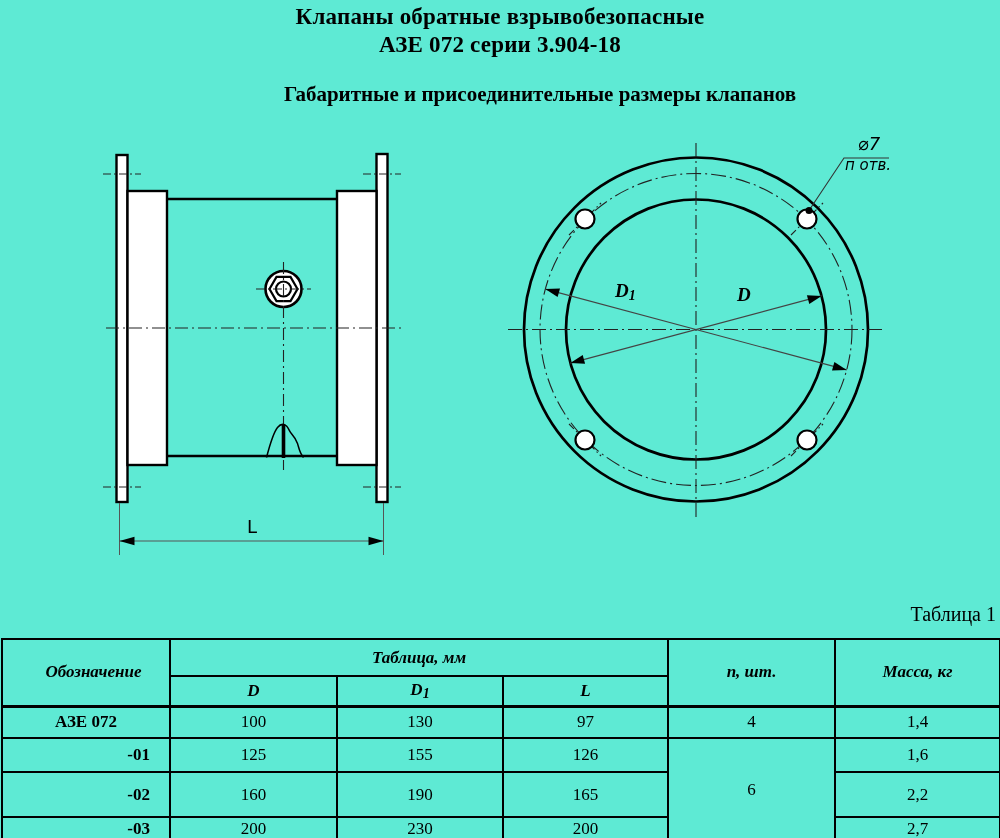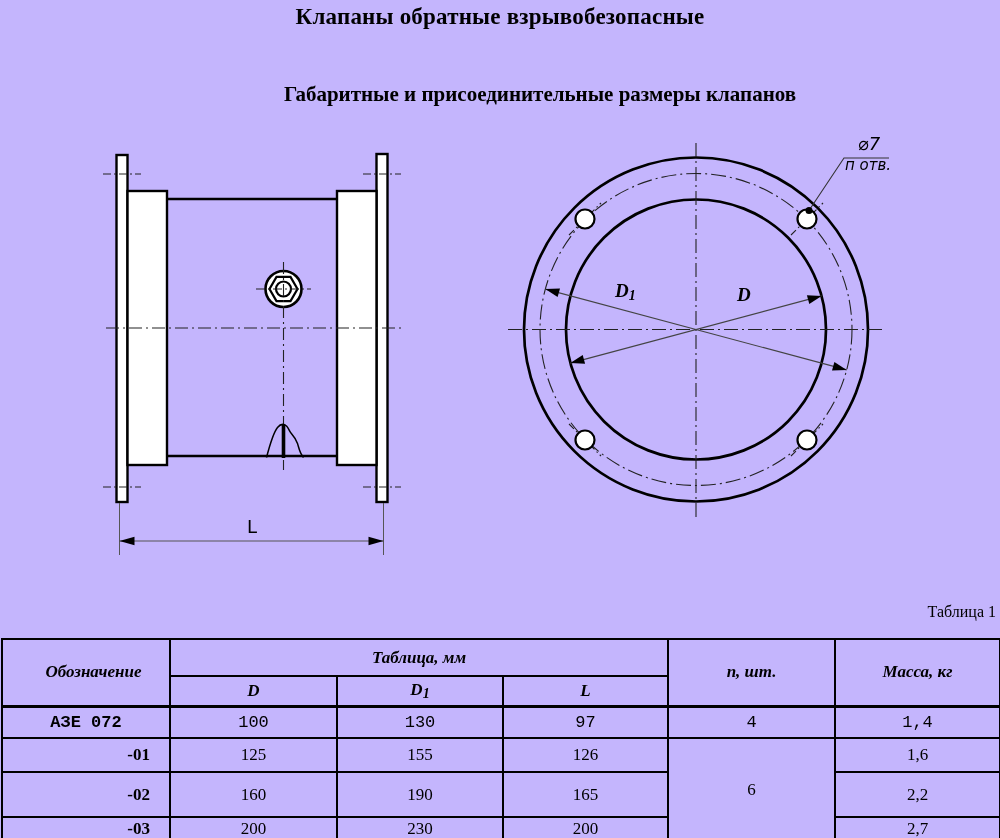--- a/index.html
+++ b/index.html
@@ -1,16 +1,16 @@
 <!DOCTYPE html>
 <html><head>
 <meta charset="utf-8">
 <style>
   html,body{margin:0;padding:0;background:#fff;}
-  .page{position:relative;width:1000px;height:838px;background:#c4b5fd;overflow:hidden;
+  .page{position:relative;width:1000px;height:838px;background:#5eead4;overflow:hidden;
         font-family:"Liberation Serif",serif;color:#000;}
   .title{position:absolute;left:0;width:1000px;text-align:center;
          font-weight:bold;font-size:23px;line-height:27px;letter-spacing:.2px;}
   .t1{top:3px;}
   .t2{top:31px;}
   .subtitle{position:absolute;top:82px;left:0;width:1000px;text-align:center;
             font-weight:bold;font-size:21px;padding-left:40px;}
   svg.drawing{position:absolute;top:0;left:0;}
 
   
@@ -19,44 +19,45 @@
          font-family:"DejaVu Sans",sans-serif;font-size:18px;}
   .lbl-D1{left:615px;top:280px;font-size:19px;font-weight:bold;font-style:italic;}
   .lbl-D1 .subnum,.dsub{font-size:14px;vertical-align:-3px;}
   .lbl-D{left:737px;top:284px;font-size:19px;font-weight:bold;font-style:italic;}
   .lbl-dia{left:846px;top:133px;width:46px;text-align:center;
            font-family:"DejaVu Sans",sans-serif;font-style:italic;font-size:18px;}
   .lbl-notv{left:845px;top:156px;font-family:"DejaVu Sans",sans-serif;
             font-style:italic;font-size:15px;}
 
   
-  .tcaption{position:absolute;top:603px;right:4px;font-size:16px;}
+  .tcaption{position:absolute;top:603px;right:4px;font-size:20px;}
   table.dims{position:absolute;top:630px;left:1px;width:998px;
              border-collapse:collapse;table-layout:fixed;margin-top:8px;}
   table.dims td{border:2px solid #000;font-size:17px;text-align:center;
                 vertical-align:middle;padding:0;}
   table.dims .hdr{font-weight:bold;font-style:italic;}
   td.des{text-align:left;font-weight:bold;font-style:normal;padding-left:15px;}
   td.des.rgt{text-align:right;padding-left:0;padding-right:19px;}
   td.hdr.des{padding-left:15px;}
   tr.hr1{height:37px;}
   tr.hr2{height:30px;}
   tr.hr2 td{border-top-width:1px;}
   tr.r1 td{border-top-width:3px;}
-  tr.r1{height:32px;font-family:Liberation Mono, monospace;}
+  tr.r1{height:32px;}
   tr.r2{height:34px;}
   tr.r3{height:45px;}
   tr.r4{height:24px;}
 </style>
 </head>
 <body>
 
 <div class="page">
 
   <div class="title t1">Клапаны обратные взрывобезопасные</div>
+  <div class="title t2">АЗЕ 072 серии 3.904-18</div>
   <div class="subtitle">Габаритные и присоединительные размеры клапанов</div>
 
   <svg class="drawing" width="1000" height="625" viewBox="0 0 1000 625" fill="none">
 
     <g stroke="#000">
       <rect x="116.5" y="155" width="11" height="347" stroke-width="2.4" fill="#fff"></rect>
       <rect x="376.5" y="154" width="11" height="348" stroke-width="2.4" fill="#fff"></rect>
       <rect x="127.5" y="191" width="39.5" height="274" stroke-width="2.4" fill="#fff"></rect>
       <rect x="337" y="191" width="39.5" height="274" stroke-width="2.4" fill="#fff"></rect>
       <line x1="167" y1="199" x2="337" y2="199" stroke-width="2.6"></line>

